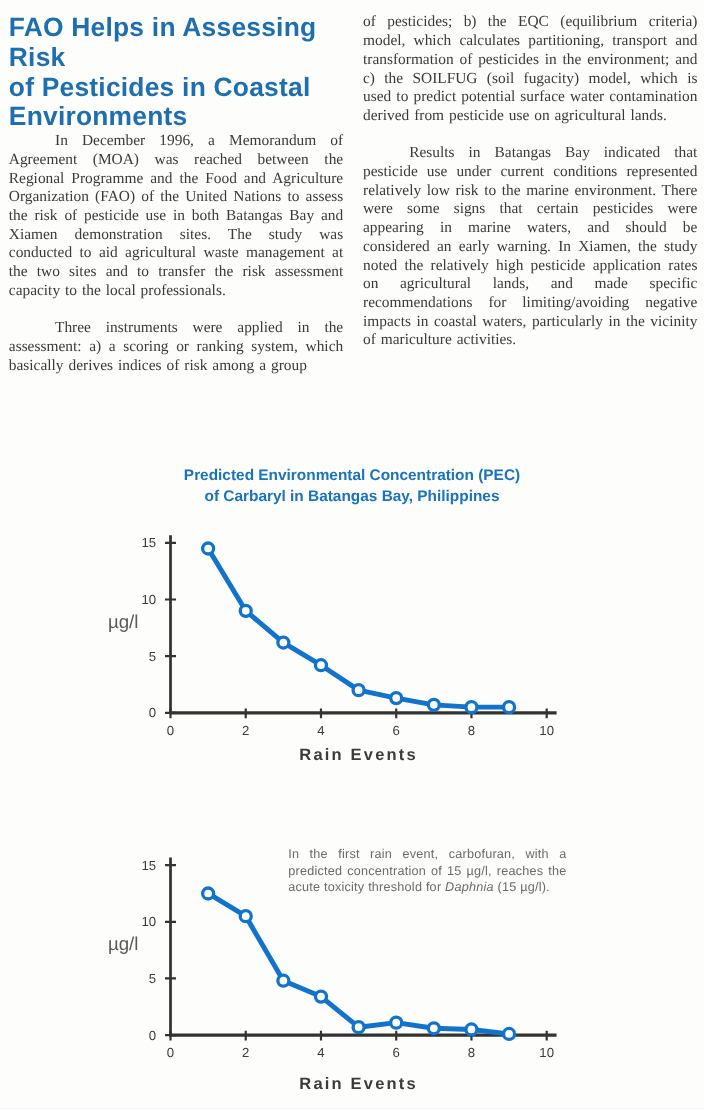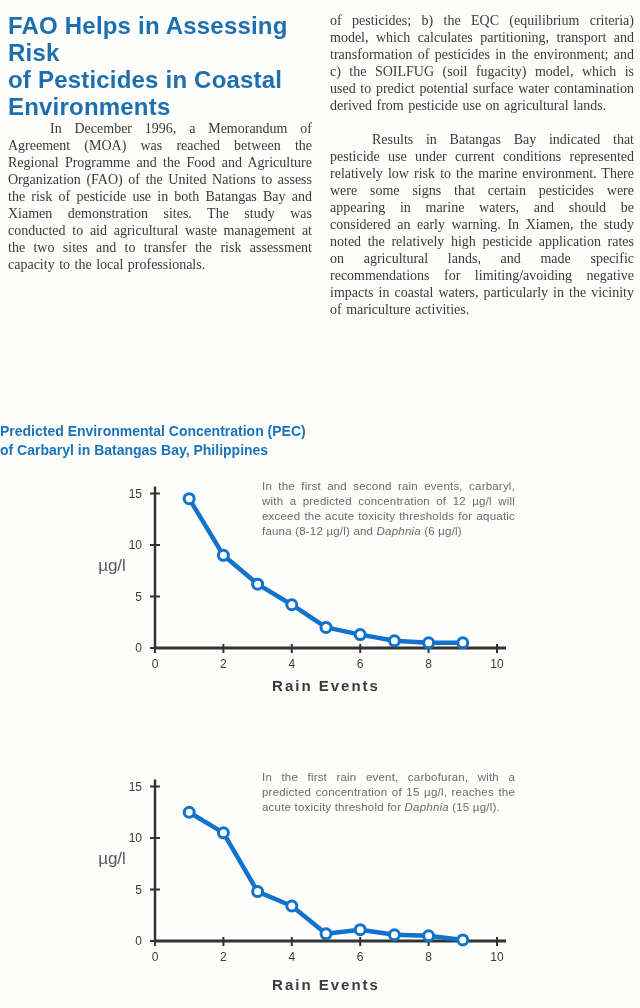--- a/index.html
+++ b/index.html
@@ -19,21 +19,21 @@
   }
   .body-para{
     margin:0 0 17px 0;
     font-size:14px;line-height:17px;
     text-align:justify;
     word-spacing:1px;
   }
   .body-para.indent{text-indent:42px;}
   
   .chart-title{
-    position:absolute;left:0;width:640px;
+    position:absolute;left:0;width:640px;text-align:center;
     font-family:"Liberation Sans", sans-serif;
     font-weight:bold;font-size:14px;line-height:19px;
     margin:0;
   }
   .chart-svg{position:absolute;left:0;}
   .chart-annotation{
     position:absolute;width:253px;
     font-family:"Liberation Sans", sans-serif;
     font-size:11.5px;line-height:15px;color:#6b6b6b;
     text-align:justify;letter-spacing:.2px;
@@ -44,20 +44,21 @@
 </style>
 </head>
 <body>
 
 <div class="page">
 
   <div class="col col-left">
     <h1 class="article-title" style="color: rgb(30, 111, 176);">FAO Helps in Assessing Risk<br>of Pesticides in Coastal<br>Environments</h1>
     <div>
         <p class="body-para indent">In December 1996, a Memorandum of Agreement (MOA) was reached between the Regional Programme and the Food and Agriculture Organization (FAO) of the United Nations to assess the risk of pesticide use in both Batangas Bay and Xiamen demonstration sites. The study was conducted to aid agricultural waste management at the two sites and to transfer the risk assessment capacity to the local professionals.</p>
+        <p class="body-para indent">Three instruments were applied in the assessment: a) a scoring or ranking system, which basically derives indices of risk among a group</p>
       </div>
   </div>
 
   <div class="col col-right">
     <div>
         <p class="body-para">of pesticides; b) the EQC (equilibrium criteria) model, which calculates partitioning, transport and transformation of pesticides in the environment; and c) the SOILFUG (soil fugacity) model, which is used to predict potential surface water contamination derived from pesticide use on agricultural lands.</p>
         <p class="body-para indent">Results in Batangas Bay indicated that pesticide use under current conditions represented relatively low risk to the marine environment. There were some signs that certain pesticides were appearing in marine waters, and should be considered an early warning. In Xiamen, the study noted the relatively high pesticide application rates on agricultural lands, and made specific recommendations for limiting/avoiding negative impacts in coastal waters, particularly in the vicinity of mariculture activities.</p>
       </div>
   </div>
 
@@ -91,21 +92,20 @@
       <circle cx="257.6" cy="121.13999999999999" r="5" fill="#ffffff" stroke="#1173cb" stroke-width="3"></circle>
       <circle cx="291.8" cy="141.74" r="5" fill="#ffffff" stroke="#1173cb" stroke-width="3"></circle>
       <circle cx="326" cy="164.4" r="5" fill="#ffffff" stroke="#1173cb" stroke-width="3"></circle>
       <circle cx="360.20000000000005" cy="171.61" r="5" fill="#ffffff" stroke="#1173cb" stroke-width="3"></circle>
       <circle cx="394.40000000000003" cy="177.79" r="5" fill="#ffffff" stroke="#1173cb" stroke-width="3"></circle>
       <circle cx="428.6" cy="179.85" r="5" fill="#ffffff" stroke="#1173cb" stroke-width="3"></circle>
       <circle cx="462.8" cy="179.85" r="5" fill="#ffffff" stroke="#1173cb" stroke-width="3"></circle>
       <text x="112" y="108" text-anchor="middle" class="ylabel">µg/l</text>
       <text x="326" y="228" text-anchor="middle" class="xlabel">Rain Events</text>
     </svg>
-  <div class="chart-annotation" style="left:262px;top:479px;"><span>In the first and second rain events, carbaryl, with a predicted concentration of 12 µg/l will exceed the acute toxicity thresholds for aquatic fauna (8-12 µg/l) and </span><span style="font-style: italic;">Daphnia</span><span> (6 µg/l)</span></div>
 
   <svg class="chart-svg" style="top:756px;" width="640" height="252">
       <line x1="154" y1="185" x2="506" y2="185" stroke="#333333" stroke-width="3"></line>
       <line x1="155" y1="186" x2="155" y2="23.5" stroke="#333333" stroke-width="2.5"></line>
       <line x1="155" y1="181" x2="155" y2="190" stroke="#333333" stroke-width="2"></line>
       <text x="155" y="205" text-anchor="middle" class="tick-label">0</text>
       <line x1="223.4" y1="181" x2="223.4" y2="190" stroke="#333333" stroke-width="2"></line>
       <text x="223.4" y="205" text-anchor="middle" class="tick-label">2</text>
       <line x1="291.8" y1="181" x2="291.8" y2="190" stroke="#333333" stroke-width="2"></line>
       <text x="291.8" y="205" text-anchor="middle" class="tick-label">4</text>

